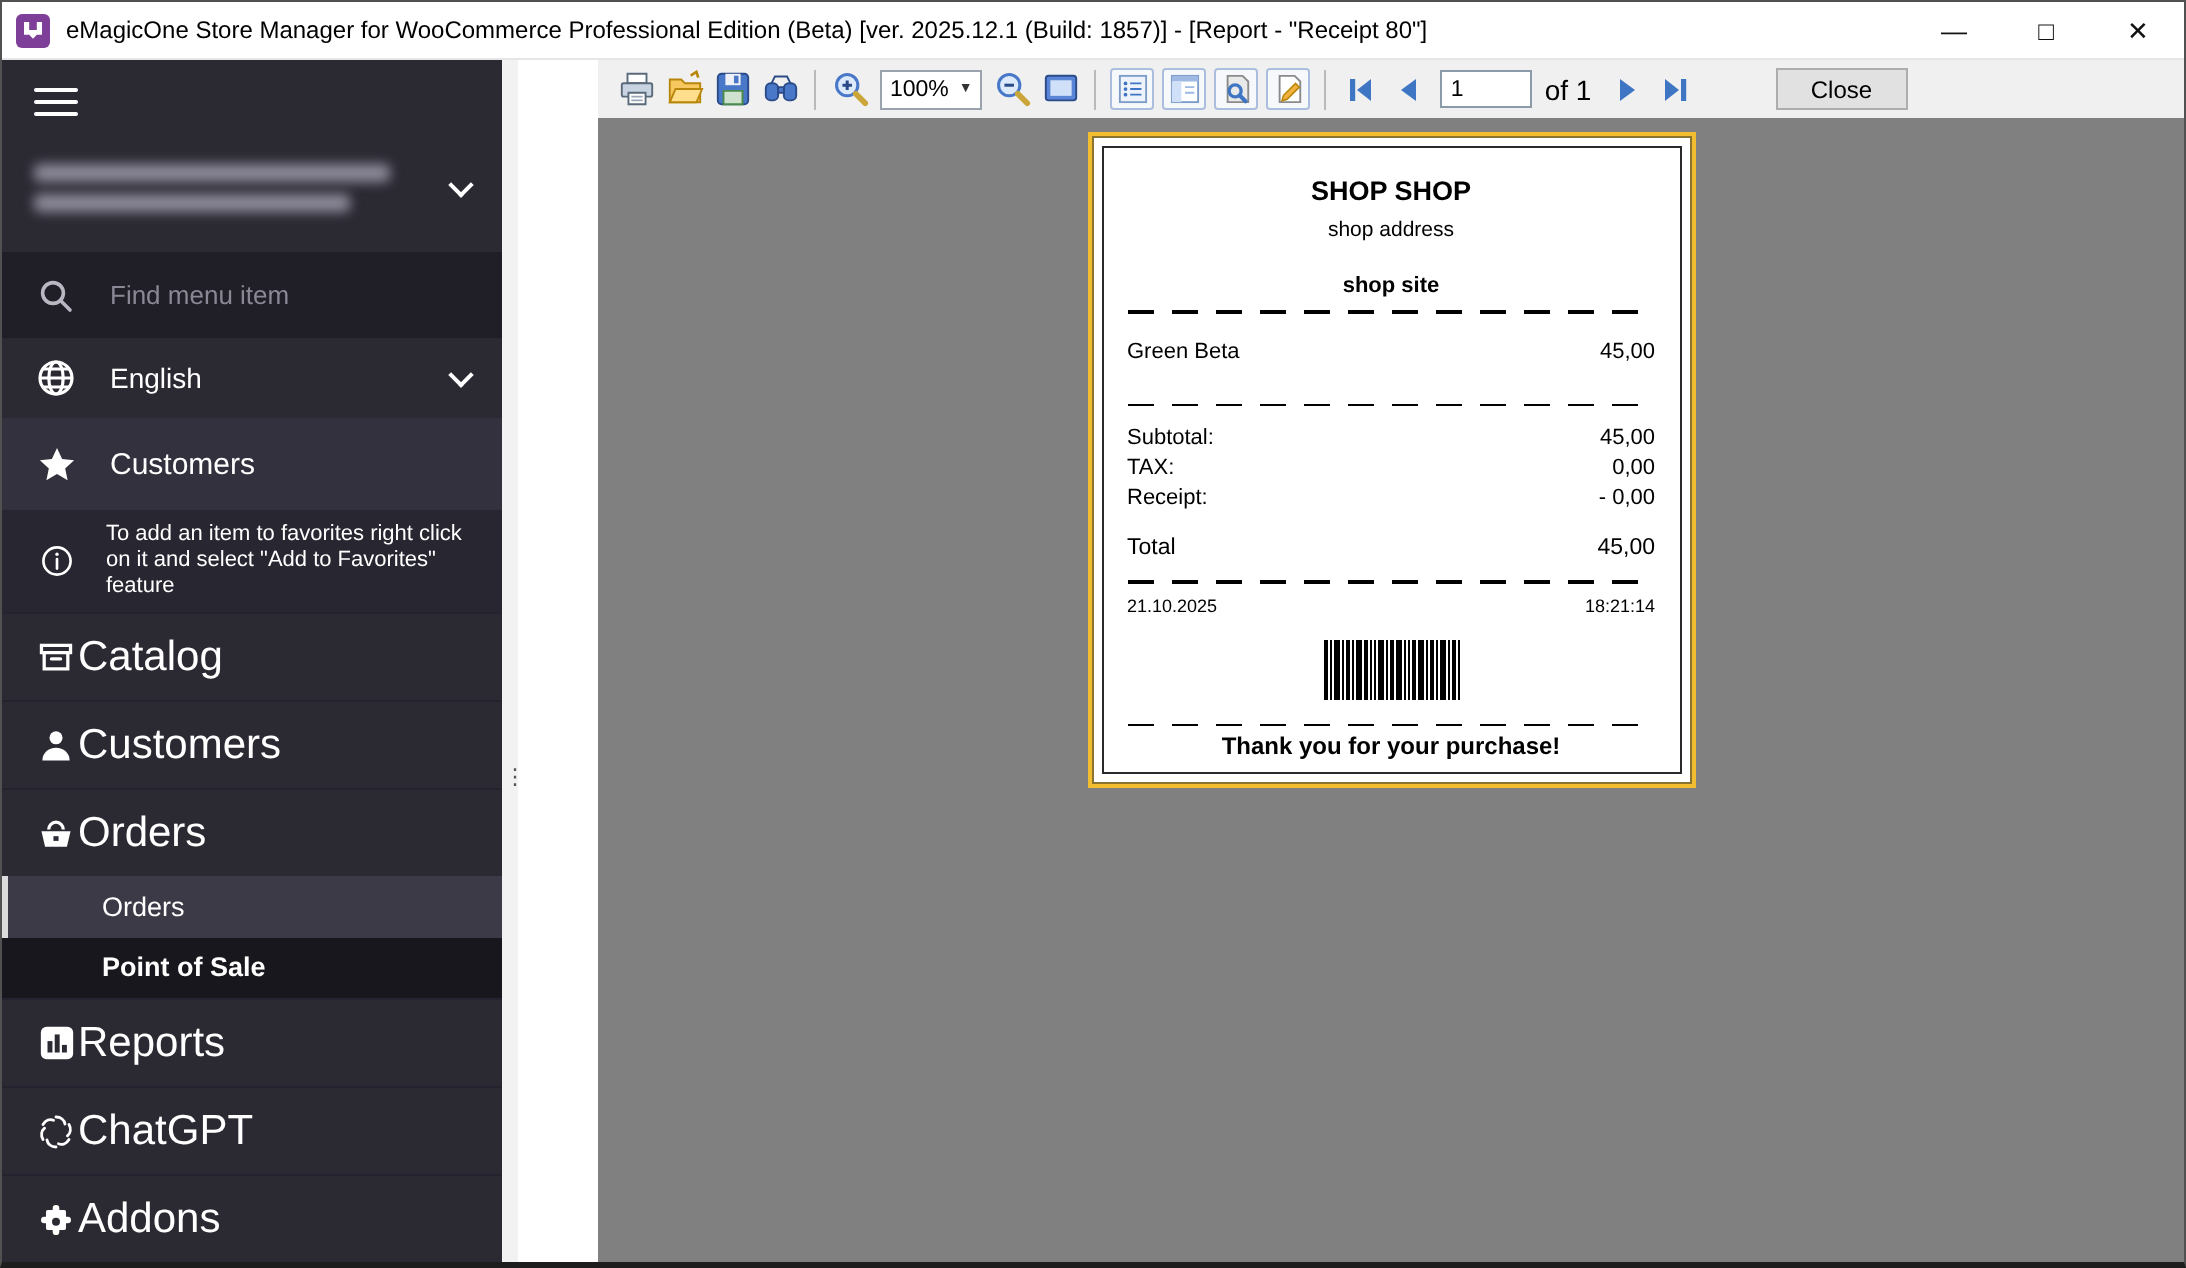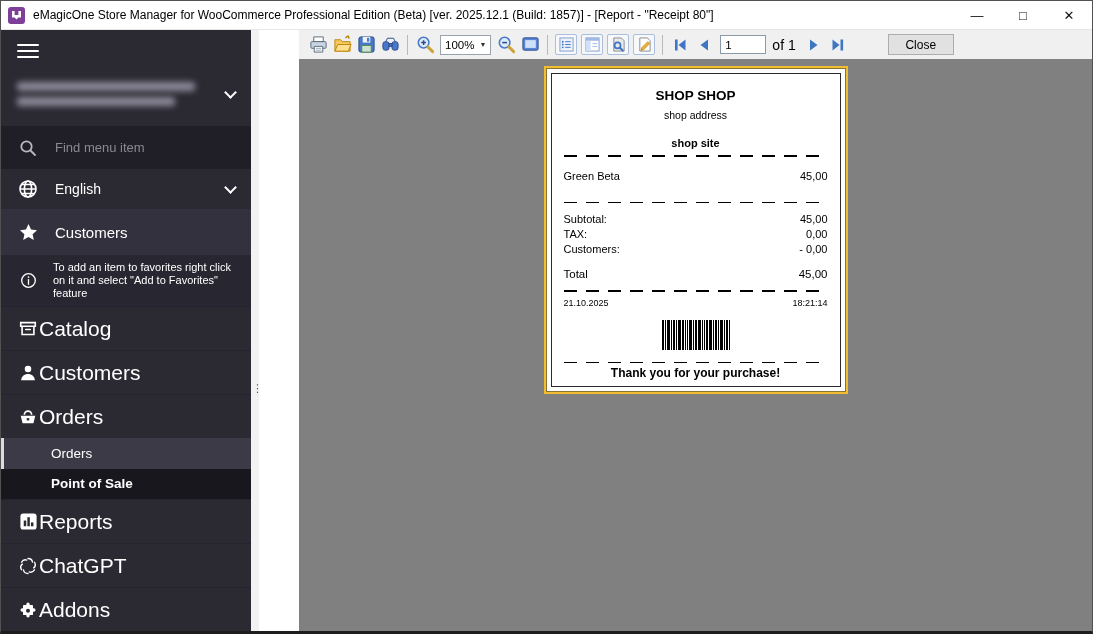--- a/index.html
+++ b/index.html
@@ -390,21 +390,21 @@
             <div class="rc-totals">
               <div class="rc-row">
                 <span>Subtotal:</span>
                 <span>45,00</span>
               </div>
               <div class="rc-row">
                 <span>TAX:</span>
                 <span>0,00</span>
               </div>
               <div class="rc-row">
-                <span>Customers:</span>
+                <span>Receipt:</span>
                 <span>- 0,00</span>
               </div>
             </div>
 
             <div class="rc-row rc-total-row">
               <span>Total</span>
               <span>45,00</span>
             </div>
 
             <div class="dashline rc-d3"></div>

